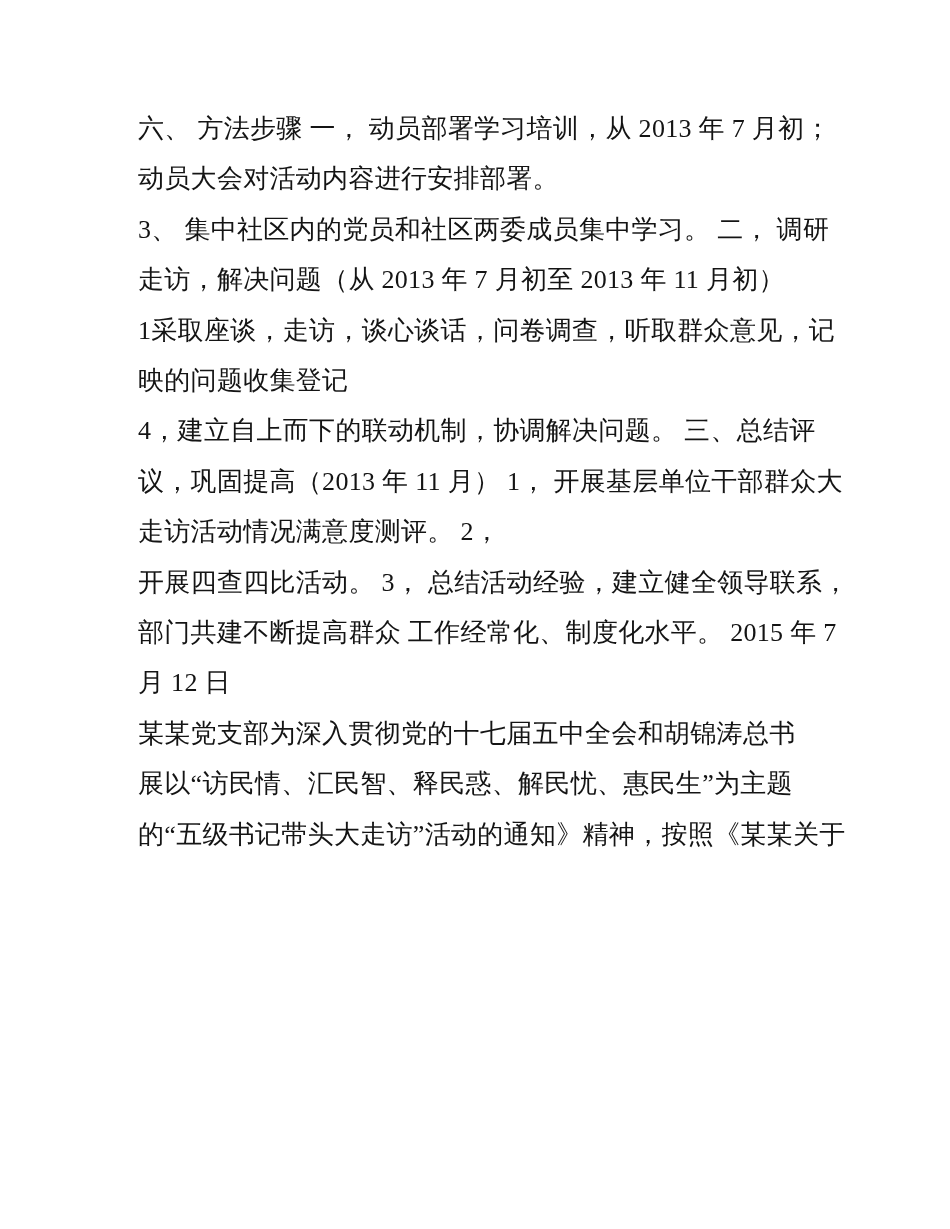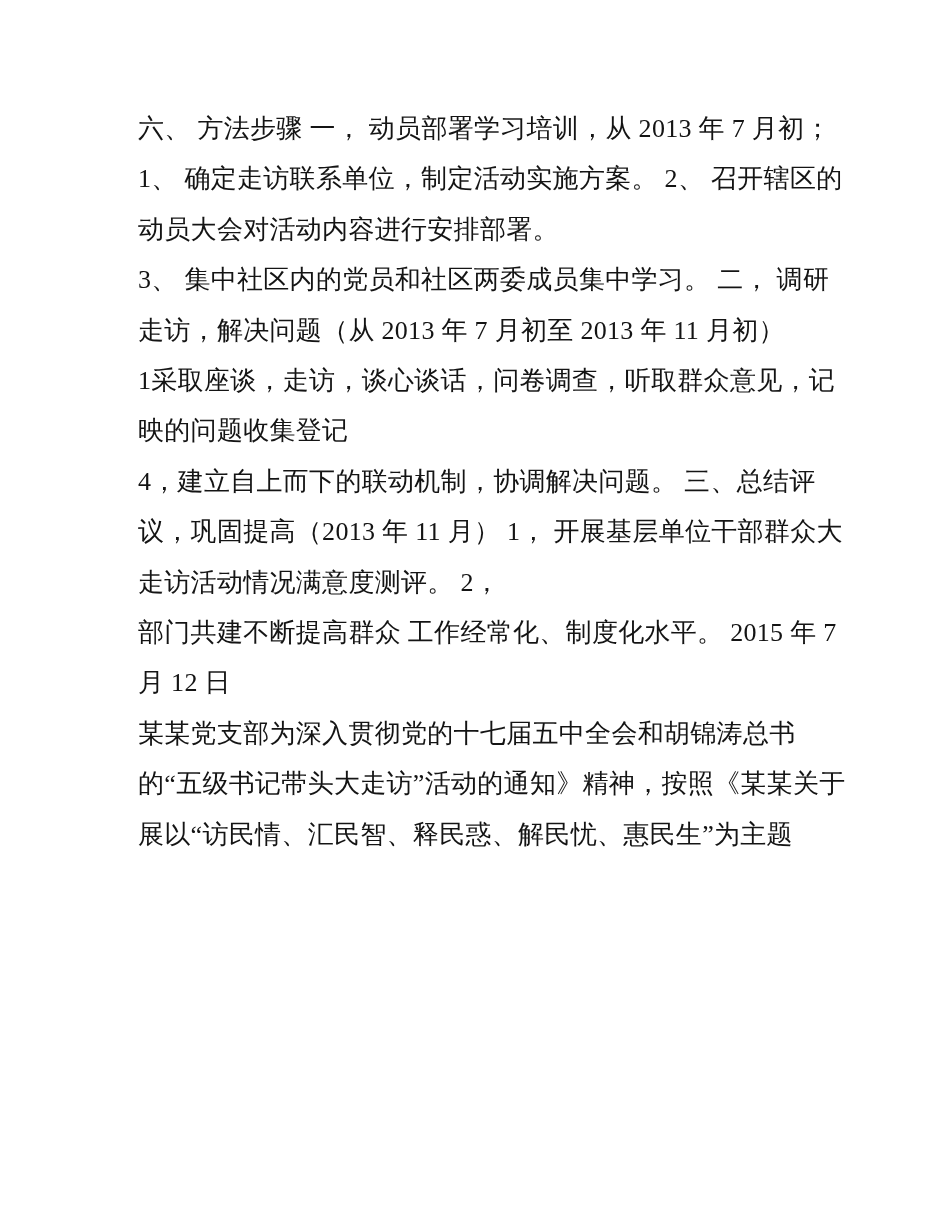--- a/index.html
+++ b/index.html
@@ -37,28 +37,28 @@
     letter-spacing: 0.3px;
     text-rendering: optimizeLegibility;
   }
 </style>
 </head>
 <body>
 
 <div class="doc-page">
   <div class="doc-text">
     <p class="line">六、 方法步骤 一， 动员部署学习培训，从 2013 年 7 月初；</p>
-    <p class="line">1、 确定走访联系单位，制定活动实施方案。 2、 召开辖区的</p>
     <p class="line">动员大会对活动内容进行安排部署。</p>
     <p class="line">3、 集中社区内的党员和社区两委成员集中学习。 二， 调研</p>
     <p class="line">走访，解决问题（从 2013 年 7 月初至 2013 年 11 月初）</p>
     <p class="line">1采取座谈，走访，谈心谈话，问卷调查，听取群众意见，记</p>
     <p class="line">映的问题收集登记</p>
     <p class="line">4，建立自上而下的联动机制，协调解决问题。 三、总结评</p>
     <p class="line">议，巩固提高（2013 年 11 月） 1， 开展基层单位干部群众大</p>
     <p class="line">走访活动情况满意度测评。 2，</p>
+    <p class="line">开展四查四比活动。 3， 总结活动经验，建立健全领导联系，</p>
     <p class="line">部门共建不断提高群众 工作经常化、制度化水平。 2015 年 7</p>
     <p class="line">月 12 日</p>
     <p class="line">某某党支部为深入贯彻党的十七届五中全会和胡锦涛总书</p>
+    <p class="line">展以“访民情、汇民智、释民惑、解民忧、惠民生”为主题</p>
     <p class="line">的“五级书记带头大走访”活动的通知》精神，按照《某某关于</p>
-    <p class="line">展以“访民情、汇民智、释民惑、解民忧、惠民生”为主题</p>
   </div>
 </div>
 
 </body></html>

